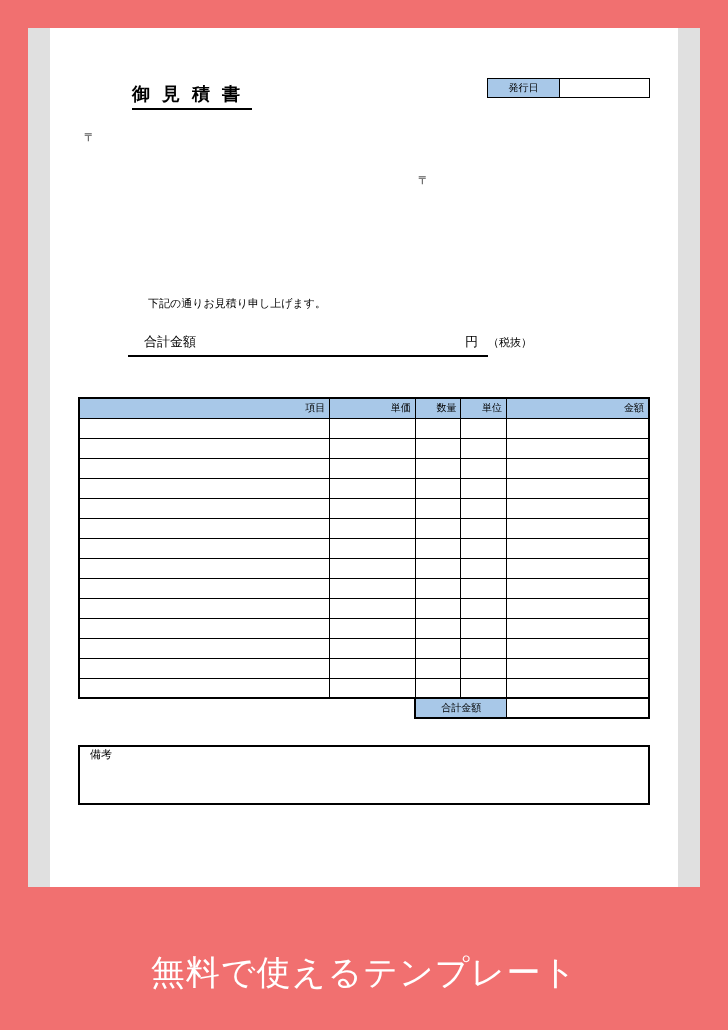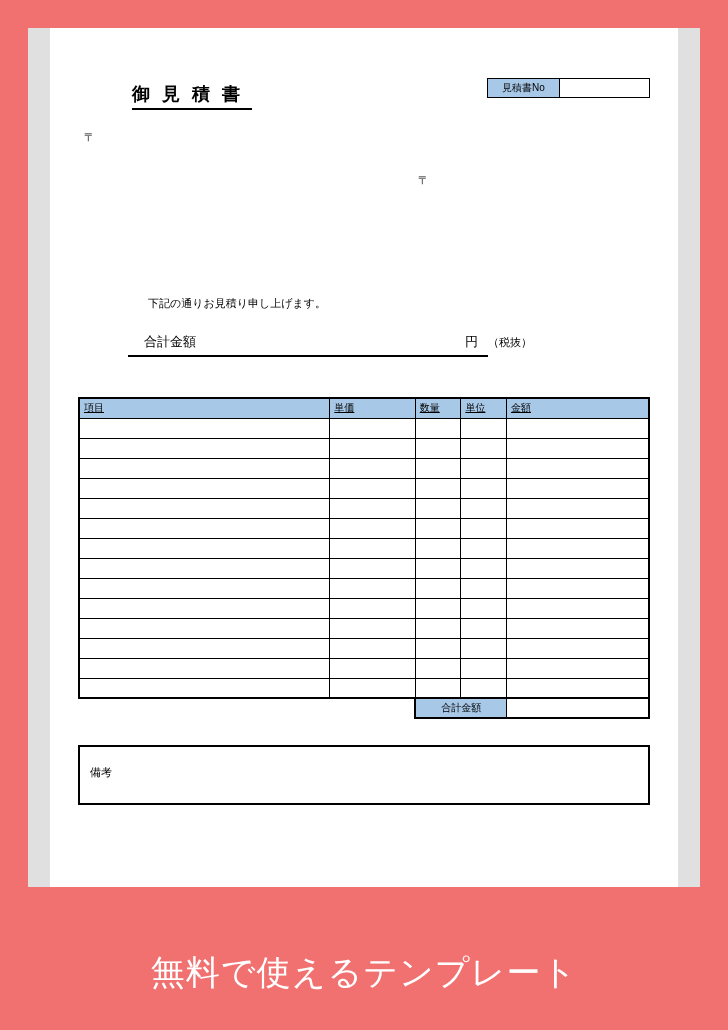--- a/index.html
+++ b/index.html
@@ -93,22 +93,21 @@
     font-size: 10px;
   }
   .items-table th, .items-table td {
     border: 1px solid #000;
     height: 20px;
     padding: 2px 4px;
   }
   .items-table th {
     background: #a8c8e8;
     font-weight: normal;
-    text-align: left;
-    text-decoration: underline;
+    text-align: right;
   }
   .items-table th.outer-l { border-left: 2px solid #000; }
   .items-table th.outer-r { border-right: 2px solid #000; }
   .items-table tr:first-child th { border-top: 2px solid #000; }
   .items-table td.outer-l { border-left: 2px solid #000; }
   .items-table td.outer-r { border-right: 2px solid #000; }
   .items-table tr.lastdata td { border-bottom: 2px solid #000; }
   .col-item { width: 44%; }
   .col-price { width: 15%; }
   .col-qty { width: 8%; }
@@ -123,21 +122,21 @@
   .items-table td.sum-val {
     border-right: 2px solid #000;
     border-bottom: 2px solid #000;
   }
   .items-table td.noborder {
     border: none;
   }
   .notes-box {
     border: 2px solid #000;
     margin-top: 26px;
-    padding: 18px 10px;
+    padding: 0 10px;
     font-size: 11px;
     height: 60px;
   }
   .banner {
     background: #f17070;
     width: 664px;
     height: 115px;
     display: flex;
     align-items: center;
     justify-content: center;
@@ -150,22 +149,22 @@
 <body>
 
 <div class="outer-frame">
   <div class="gray-bg">
     <div class="page">
 
       <div class="hdr">
         <div class="title">御見積書</div>
         <table class="meta-table">
           <tbody>
-          <tr>
-            <td class="meta-label">見積書No</td>
+              <tr>
+            <td class="meta-label">発行日</td>
             <td class="meta-value"></td>
           </tr>
         </tbody>
           </table>
       </div>
 
       <div class="postal">〒</div>
       <div class="postal2">〒</div>
 
       <div class="intro">下記の通りお見積り申し上げます。</div>

